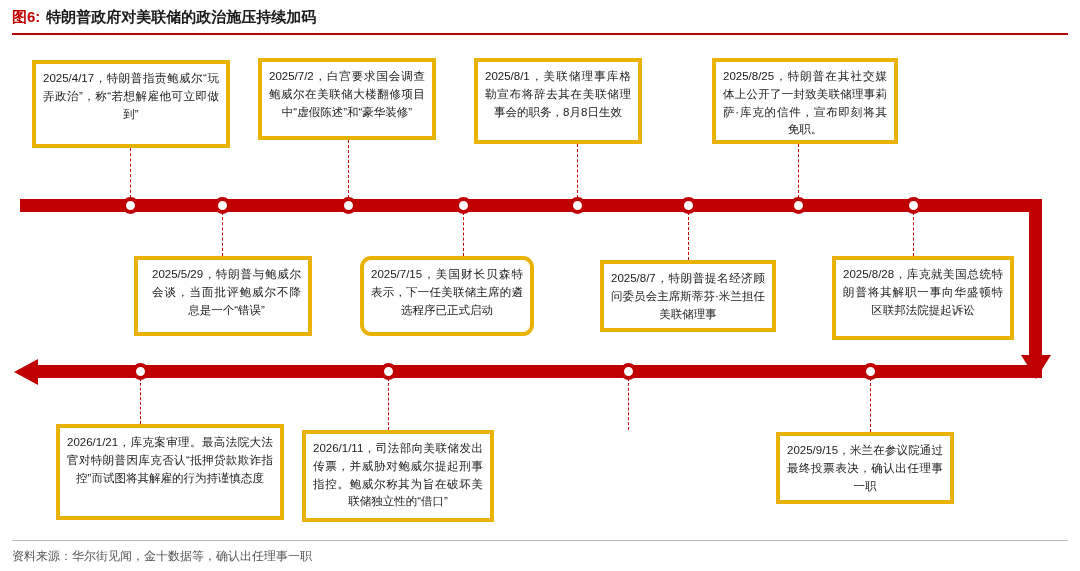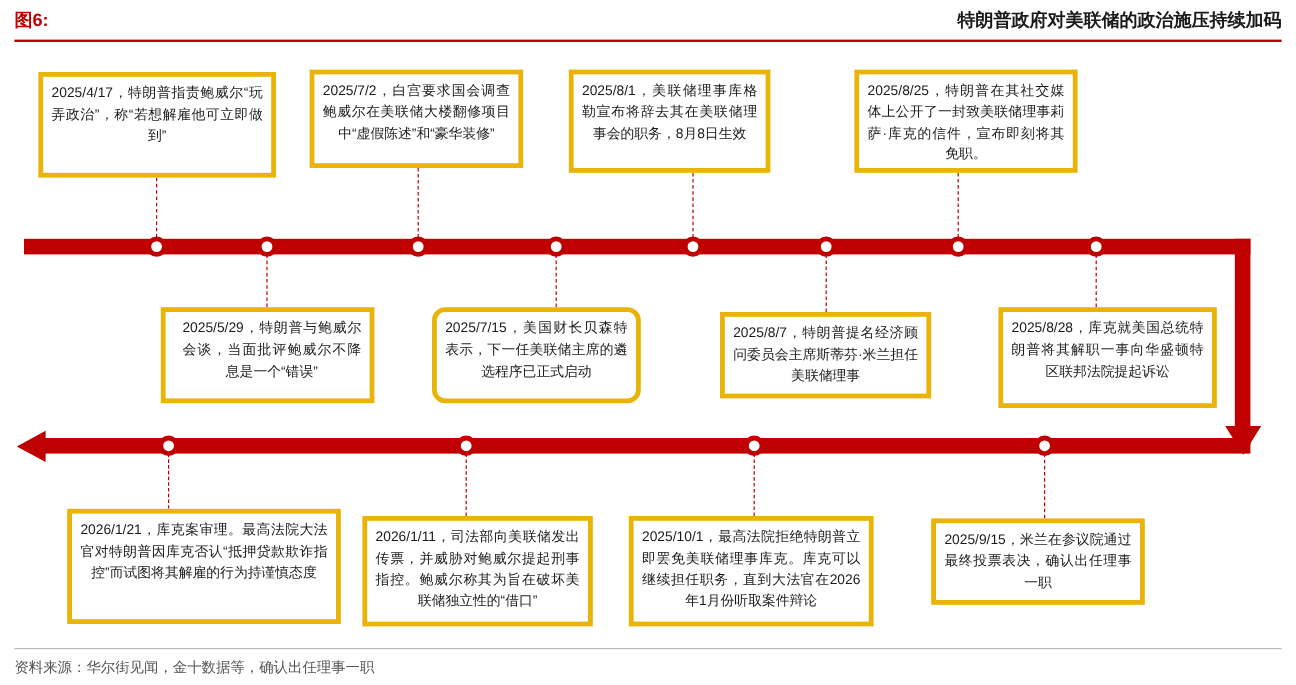--- a/index.html
+++ b/index.html
@@ -22,22 +22,21 @@
     box-sizing: border-box;
   }
   
   .header {
     position: absolute;
     left: 12px;
     top: 8px;
     width: 1056px;
     display: flex;
     align-items: center;
-    gap: 20px;
-    justify-content: space-between;
+    gap: 6px;
   }
   .header-label {
     font-size: 15px;
     font-weight: bold;
     color: #c00000;
     white-space: nowrap;
   }
   .header-title {
     font-size: 15px;
     font-weight: bold;
@@ -192,19 +191,18 @@
   <div class="event-box" style="left:474px; top:58px; width:168px; height:86px;">2025/8/1，美联储理事库格勒宣布将辞去其在美联储理事会的职务，8月8日生效</div>
   <div class="event-box" style="left:712px; top:58px; width:186px; height:86px;">2025/8/25，特朗普在其社交媒体上公开了一封致美联储理事莉萨·库克的信件，宣布即刻将其免职。</div>
 
   <div class="event-box" style="left:134px; top:256px; width:178px; height:80px;padding-left:14px;">2025/5/29，特朗普与鲍威尔会谈，当面批评鲍威尔不降息是一个“错误”</div>
   <div class="event-box" style="left:360px; top:256px; width:174px; height:80px;border-radius:11px;">2025/7/15，美国财长贝森特表示，下一任美联储主席的遴选程序已正式启动</div>
   <div class="event-box" style="left:600px; top:260px; width:176px; height:72px;">2025/8/7，特朗普提名经济顾问委员会主席斯蒂芬·米兰担任美联储理事</div>
   <div class="event-box" style="left:832px; top:256px; width:182px; height:84px;">2025/8/28，库克就美国总统特朗普将其解职一事向华盛顿特区联邦法院提起诉讼</div>
 
   <div class="event-box" style="left:56px; top:424px; width:228px; height:96px;">2026/1/21，库克案审理。最高法院大法官对特朗普因库克否认“抵押贷款欺诈指控”而试图将其解雇的行为持谨慎态度</div>
   <div class="event-box" style="left:302px; top:430px; width:192px; height:92px;">2026/1/11，司法部向美联储发出传票，并威胁对鲍威尔提起刑事指控。鲍威尔称其为旨在破坏美联储独立性的“借口”</div>
-  <div class="event-box" style="left:524px; top:430px; width:204px; height:92px;">2025/10/1，最高法院拒绝特朗普立即罢免美联储理事库克。库克可以继续担任职务，直到大法官在2026年1月份听取案件辩论</div>
   <div class="event-box" style="left:776px; top:432px; width:178px; height:72px;">2025/9/15，米兰在参议院通过最终投票表决，确认出任理事一职</div>
 
   <div class="footer-rule"></div>
   <div class="footer-text">资料来源：华尔街见闻，金十数据等，确认出任理事一职</div>
 
 </div>
 
 </body></html>

